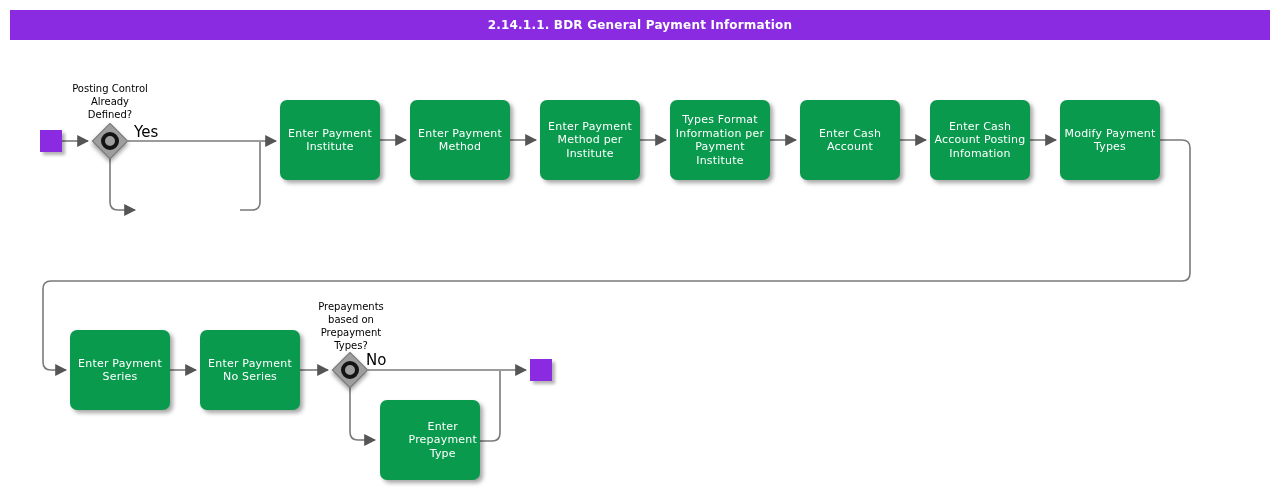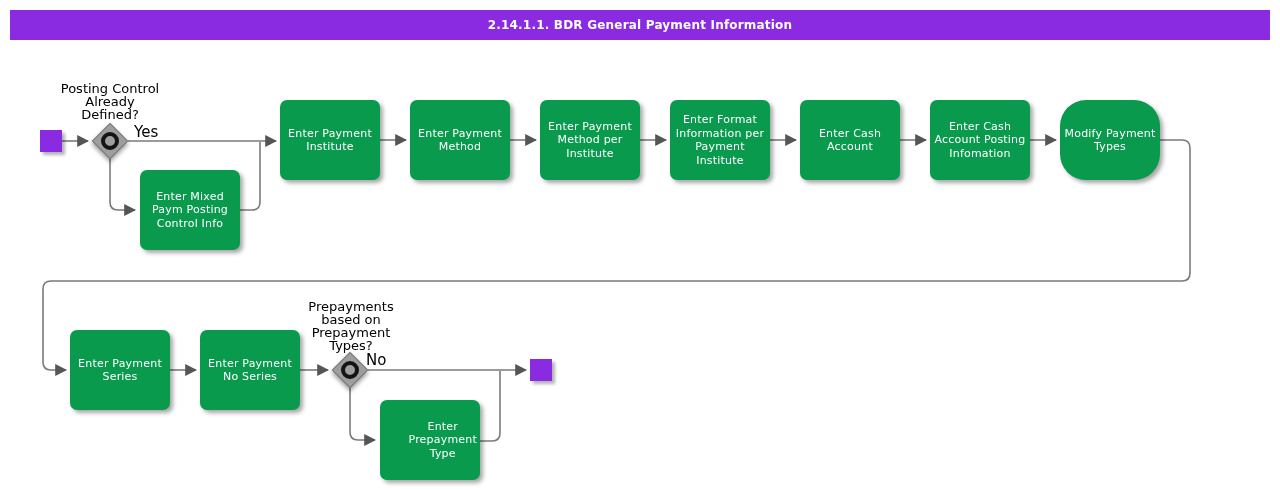--- a/index.html
+++ b/index.html
@@ -13,21 +13,21 @@
             box-shadow:3px 3px 4px rgba(0,0,0,.35);display:flex;align-items:center;justify-content:center;
             text-align:center;box-sizing:border-box;padding:3px;cursor:pointer;}
   .activity span{color:#ffffff;font-size:11px;line-height:13.5px;letter-spacing:.2px;white-space:pre-line;}
   .terminal{position:absolute;width:22px;height:22px;background:#8A2BE2;
             box-shadow:3px 3px 3px rgba(0,0,0,.3);}
   .diamond{position:absolute;width:26px;height:26px;background:#9E9E9E;border:1px solid #6e6e6e;
            transform:rotate(45deg);box-sizing:border-box;
            filter:drop-shadow(2px 2px 2px rgba(0,0,0,.4));}
   .ring{position:absolute;width:18px;height:18px;border:4px solid #141414;border-radius:50%;
         box-sizing:border-box;background:transparent;}
-  .flow-label{position:absolute;color:#000000;font-size:13px;line-height:13px;text-align:center;
+  .flow-label{position:absolute;color:#000000;font-size:10px;line-height:13px;text-align:center;
               white-space:pre-line;}
   .branch-label{position:absolute;color:#000000;font-size:15px;line-height:12px;}
 </style>
 </head>
 <body>
 
 <div class="page">
 
   <div class="titlebar">
     <span>2.14.1.1. BDR General Payment Information</span>
@@ -70,54 +70,49 @@
   <div class="branch-label" style="left:134px;top:126px;">Yes</div>
 
   <div class="diamond" style="left:337px;top:357px;"></div>
   <div class="ring" style="left:341px;top:361px;"></div>
   <div class="flow-label" style="left:281px;top:300px;width:140px;">Prepayments
 based on
 Prepayment
 Types?</div>
   <div class="branch-label" style="left:366px;top:354px;">No</div>
 
-  <div class="activity" style="left:140px;top:170px;">
-    <span>Enter Mixed
-Paym Posting
-Control Info</span>
-    </div>
   <div class="activity" style="left:280px;top:100px;">
     <span>Enter Payment
 Institute</span>
     </div>
   <div class="activity" style="left:410px;top:100px;">
     <span>Enter Payment
 Method</span>
     </div>
   <div class="activity" style="left:540px;top:100px;">
     <span>Enter Payment
 Method per
 Institute</span>
     </div>
   <div class="activity" style="left:670px;top:100px;">
-    <span>Enter Format
+    <span>Types Format
 Information per
 Payment
 Institute</span>
     </div>
   <div class="activity" style="left:800px;top:100px;">
     <span>Enter Cash
 Account</span>
     </div>
   <div class="activity" style="left:930px;top:100px;">
     <span>Enter Cash
 Account Posting
 Infomation</span>
     </div>
-  <div class="activity" style="left:1060px;top:100px;border-radius:26px;">
+  <div class="activity" style="left:1060px;top:100px;">
     <span>Modify Payment
 Types</span>
     </div>
 
   <div class="activity" style="left:70px;top:330px;">
     <span>Enter Payment
 Series</span>
     </div>
   <div class="activity" style="left:200px;top:330px;">
     <span>Enter Payment

